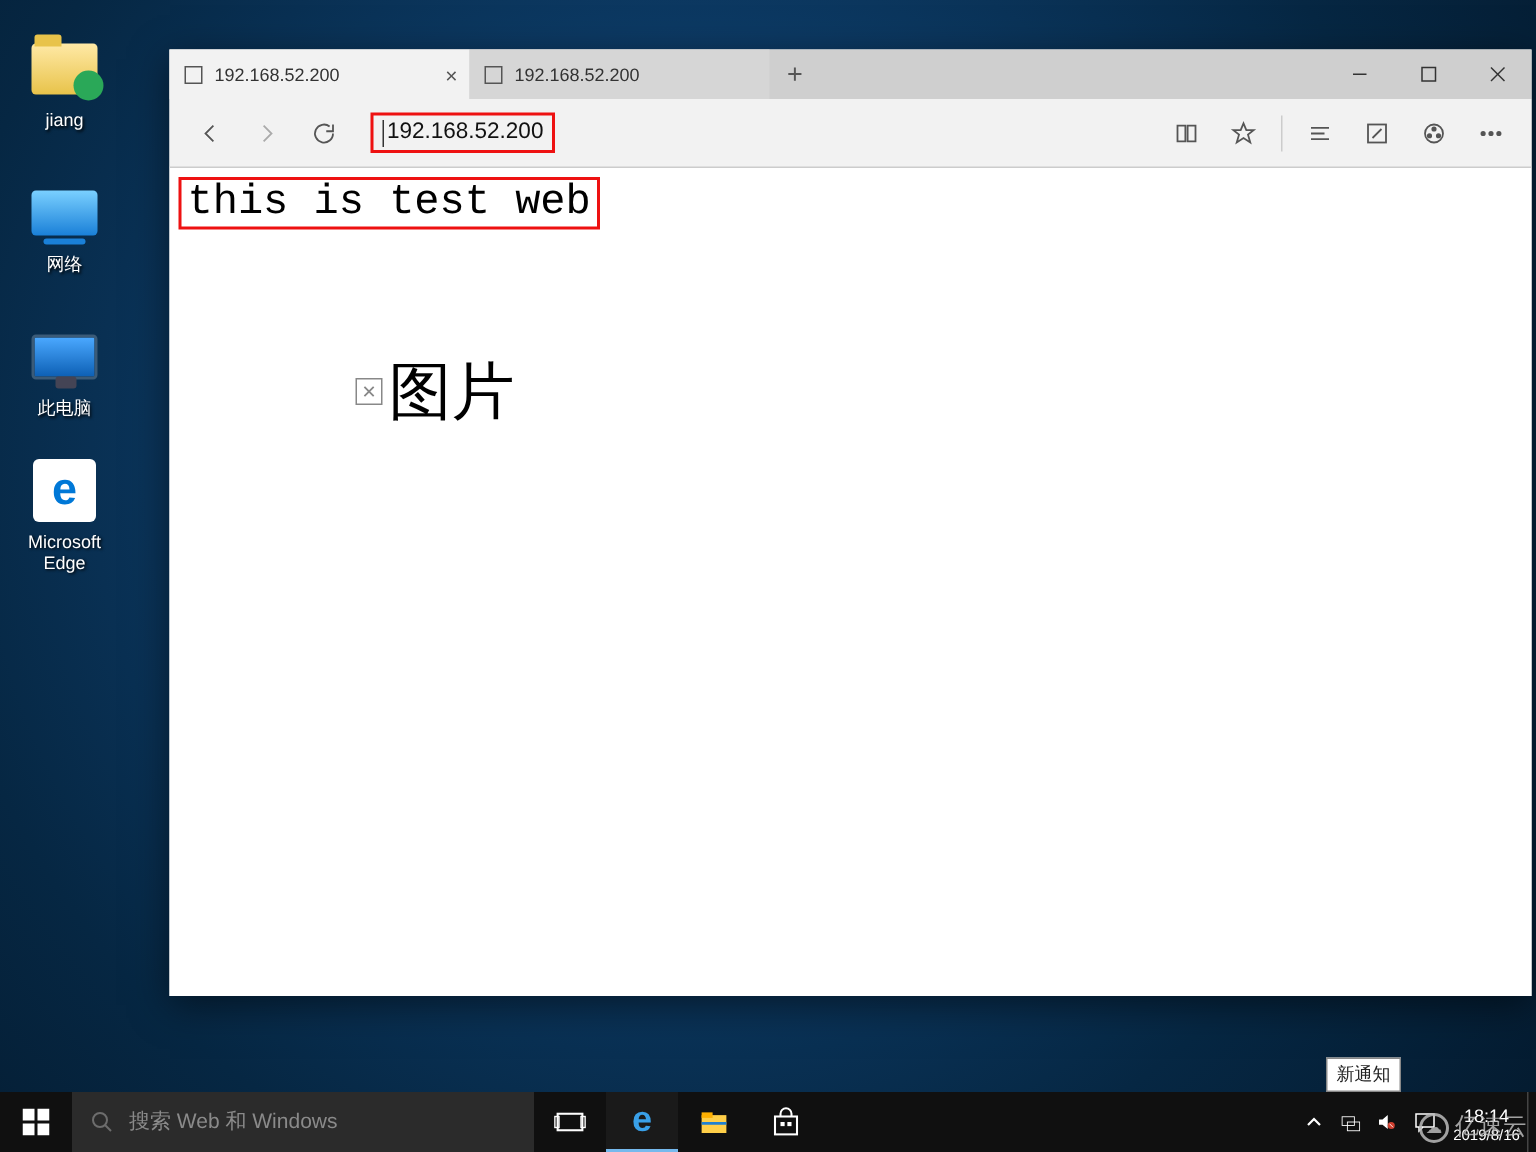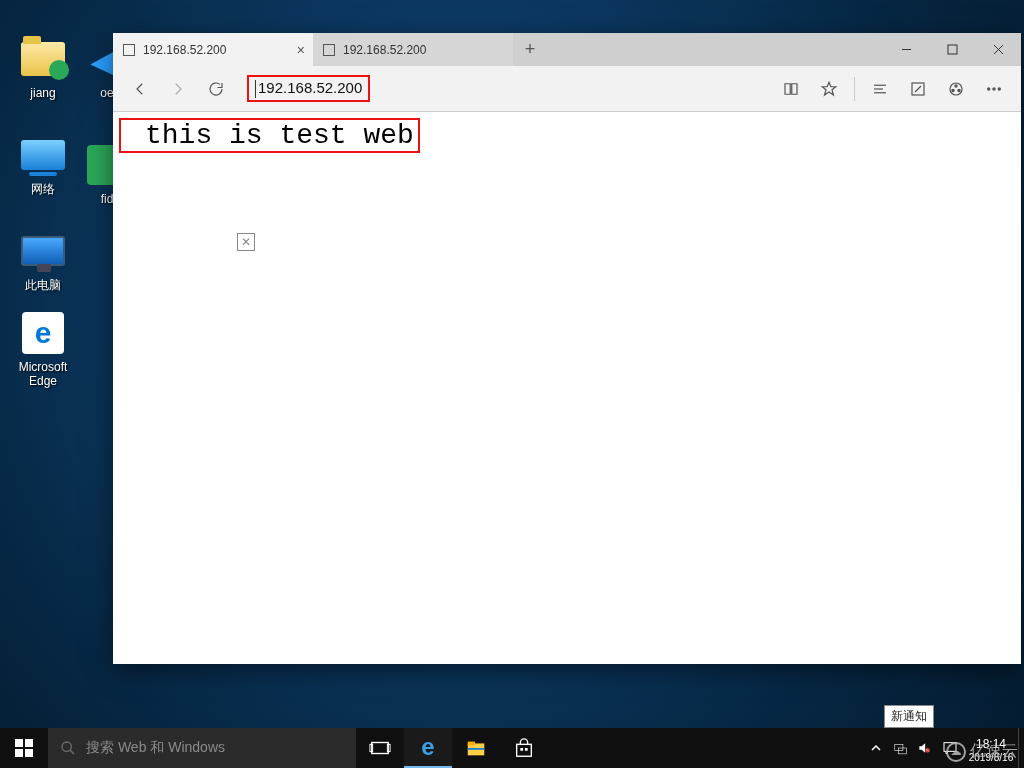--- a/index.html
+++ b/index.html
@@ -3,21 +3,21 @@
 <meta charset="utf-8">
 <style>
 * { margin:0; padding:0; box-sizing:border-box; font-family:"Segoe UI","Microsoft YaHei",Arial,sans-serif; -webkit-font-smoothing:antialiased; }
 html,body { width:1024px; height:768px; overflow:hidden; }
 
 
 .desktop { position:relative; width:1024px; height:768px;
   background:radial-gradient(circle at 45% 40%,#1a6aa8 0%,#0d3c68 35%,#062743 70%,#041a2e 100%);
   background-color:#0a3a60; }
 .icon-grid { position:absolute; top:4px; left:6px; width:100px; }
-.d-icon { width:74px; height:96px; display:flex; flex-direction:column; align-items:center; justify-content:flex-end; cursor:pointer; }
+.d-icon { width:74px; height:96px; display:flex; flex-direction:column; align-items:center; justify-content:center; cursor:pointer; }
 .d-icon .gl { width:46px; height:46px; margin-top:6px; display:flex; align-items:center; justify-content:center; }
 .d-icon .lbl { color:#fff; font-size:12px; text-align:center; text-shadow:1px 1px 2px #000; margin-top:4px; line-height:14px; white-space:pre; }
 
 
 .gl-folder { background:linear-gradient(#ffe9a6,#e8c34a); border-radius:3px; width:44px; height:34px; position:relative; }
 .gl-folder:before { content:""; position:absolute; top:-6px; left:2px; width:18px; height:8px; background:#e8c34a; border-radius:2px 2px 0 0; }
 .gl-user { position:absolute; right:-4px; bottom:-4px; width:20px; height:20px; background:#2aa858; border-radius:50%; }
 .gl-pc { width:44px; height:30px; background:linear-gradient(#4aa8ff,#0d60b5); border:2px solid #3b5b78; border-radius:3px; position:relative; }
 .gl-pc:after { content:""; position:absolute; bottom:-8px; left:14px; width:14px; height:8px; background:#445; border-radius:2px; }
 .gl-net { width:44px; height:30px; background:linear-gradient(#7ad0ff,#1a80d8); border-radius:3px; position:relative; }
@@ -51,21 +51,21 @@
 .tbtn svg { width:18px; height:18px; stroke:#555; fill:none; stroke-width:1.6; }
 .tbtn.disabled { opacity:.45; }
 .addr { margin-left:12px; display:flex; align-items:center; height:28px; }
 .addr-box { border:2px solid #e11; padding:2px 6px; font-size:15px; min-width:105px; color:#111; background:#f2f2f2; }
 .addr-cursor { width:1px;height:18px;background:#333;margin-right:2px;display:inline-block;vertical-align:middle;}
 .tool-right { margin-left:auto; display:flex; align-items:center; }
 .sep { width:1px;height:24px;background:#ccc;margin:0 6px; }
 
 .page { flex:1; background:#fff; padding:6px; }
 .heading-box { display:inline-block; border:2px solid #e11; padding:0 4px; }
-.heading-box span { font-family:"Courier New",monospace; font-size:28px; letter-spacing:0px;margin-left:20px; }
+.heading-box span { font-family:"Courier New",monospace; font-size:28px; letter-spacing:0px; }
 .broken-img { margin:80px 0 0 118px; font-size:42px; font-weight:400; display:flex; align-items:center; }
 .broken-img .bx { width:18px;height:18px;border:1px solid #888;margin-right:4px;display:inline-flex;align-items:center;justify-content:center;font-size:12px;color:#888;}
 
 
 .taskbar { position:absolute; left:0; bottom:0; width:1024px; height:40px; background:#101010; display:flex; align-items:stretch; }
 .start { width:48px; display:flex; align-items:center; justify-content:center; }
 .start svg { width:18px;height:18px; }
 .search { flex:0 0 308px; background:#2b2b2b; display:flex; align-items:center; padding:16px 12px; color:#8a8a8a; font-size:14px; }
 .search .mg { margin-right:10px; opacity:.6; }
 .tbicon { width:48px; display:flex; align-items:center; justify-content:center; }
@@ -108,34 +108,20 @@
     </div>
     <div class="d-icon">
       <div class="gl">
           <div class="gl-edge">e</div>
         </div>
       <div class="lbl">Microsoft
 Edge</div>
     </div>
   </div>
 
-  <div class="icon-col2">
-    <div class="d-icon" style="width:30px">
-      <div class="gl">
-          <div class="gl-plane" style="transform:rotate(25deg) scale(.8)"></div>
-        </div>
-      <div class="lbl">oe</div>
-    </div>
-    <div class="d-icon" style="width:30px;margin-top:10px">
-      <div class="gl">
-          <div class="gl-fid"></div>
-        </div>
-      <div class="lbl">fid</div>
-    </div>
-  </div>
 
   <div class="win">
     <div class="tabbar">
       <div class="tab">
         <span class="pg"></span>
         <span>192.168.52.200</span>
         <span class="x">×</span>
       </div>
       <div class="tab inactive">
         <span class="pg"></span>
@@ -222,20 +208,21 @@
           </div>
       </div>
     </div>
 
     <div class="page">
       <div class="heading-box">
         <span>this is test web</span>
       </div>
       <div class="broken-img">
         <span class="bx">✕</span>
+        <span>图片</span>
       </div>
     </div>
   </div>
 
   <div class="tooltip">新通知</div>
 
   <div class="taskbar">
     <div class="start">
       <svg viewBox="0 0 18 18">
           <rect x="0" y="0" width="8" height="8" fill="#fff"></rect>

